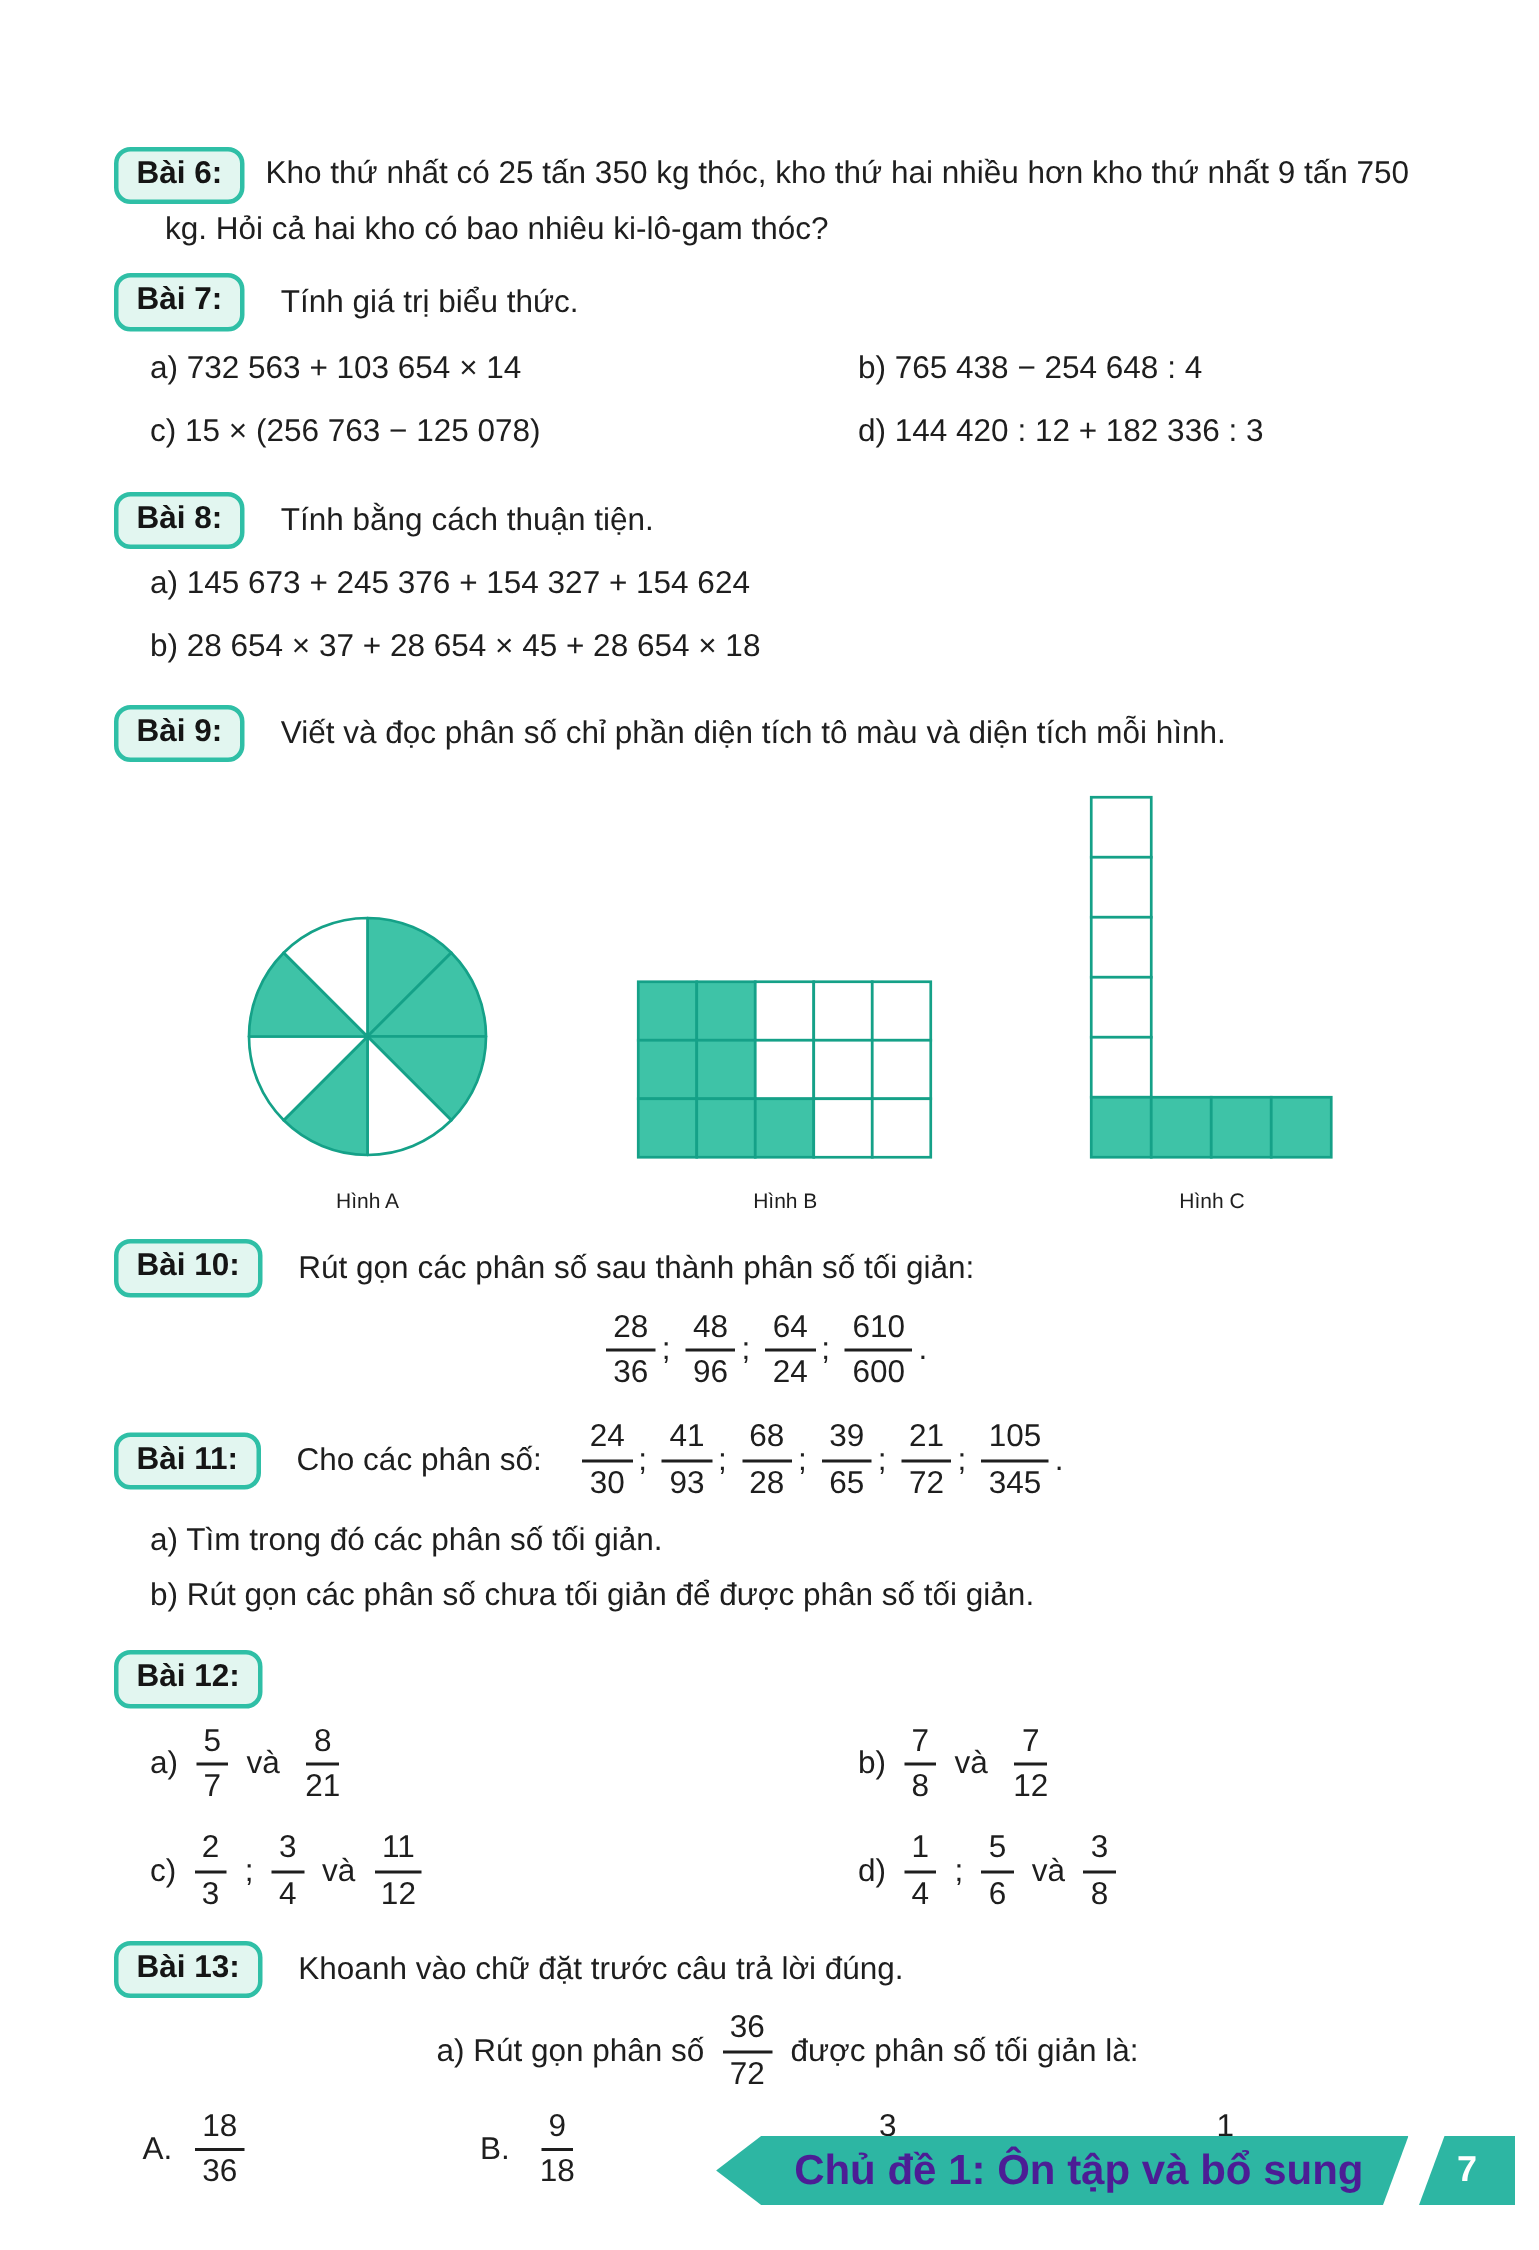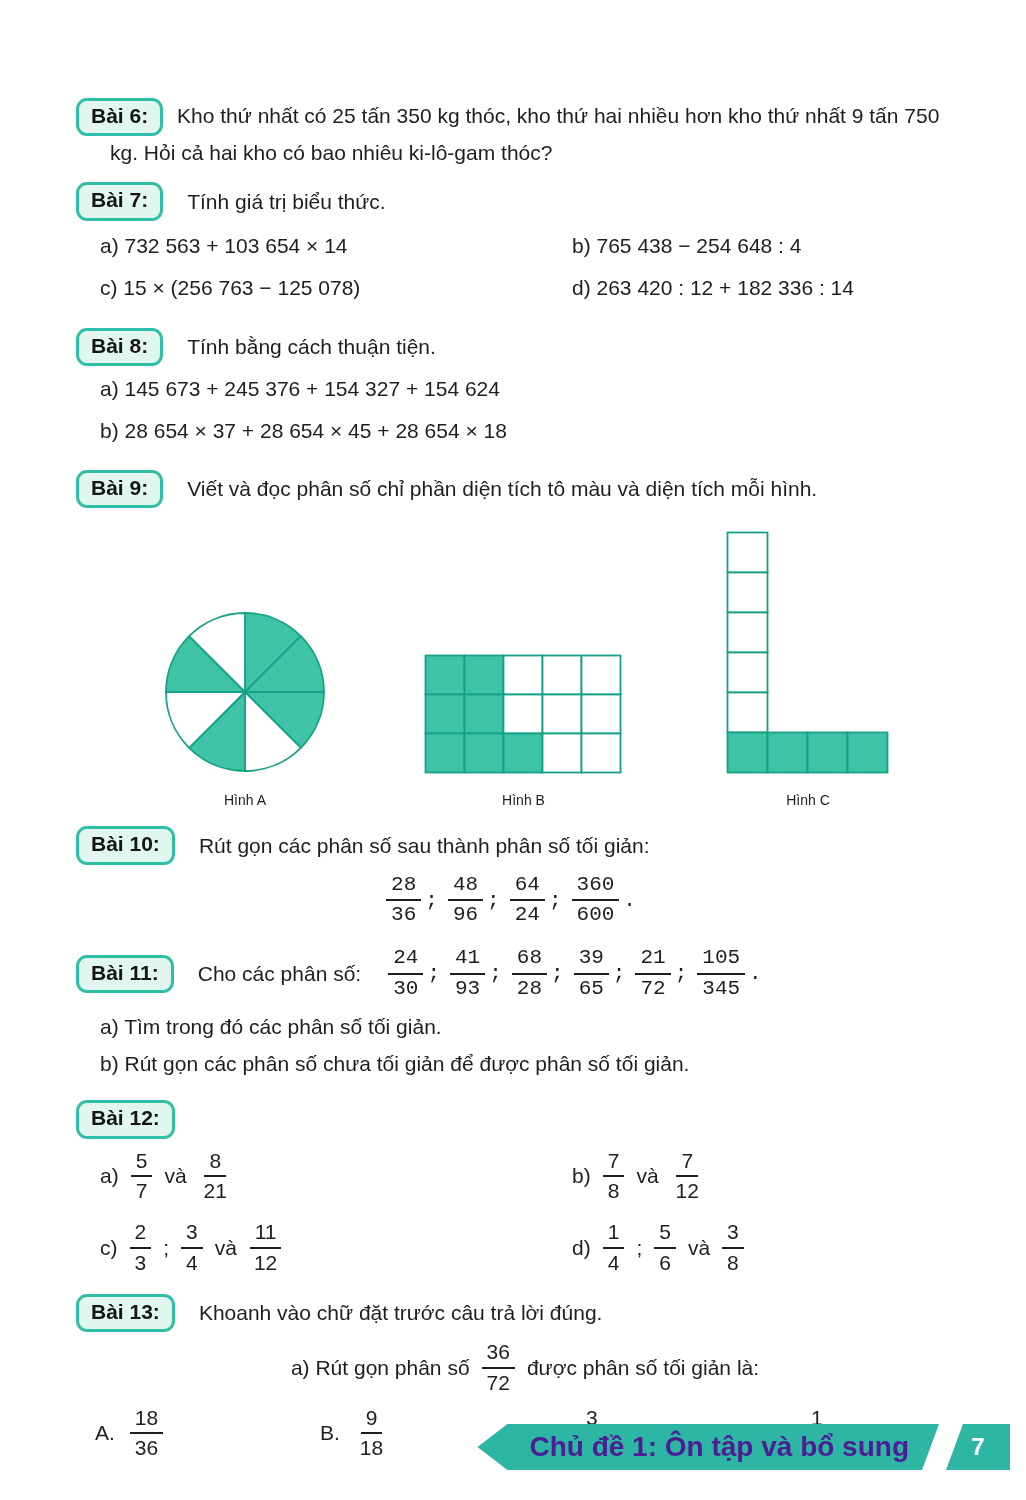--- a/index.html
+++ b/index.html
@@ -42,21 +42,21 @@
   .fig-block { position:absolute; bottom:0; text-align:center; }
   .fig-a { left:86px;  width:166px; }
   .fig-b { left:348px; width:199px; }
   .fig-c { left:650px; width:164px; }
   .fig-caption { margin-top:12px; font-size:14px; }
 
   
   .frac { display:inline-flex; flex-direction:column; align-items:center; line-height:1.18; margin:0 3px; }
   .frac .num { display:block; padding:0 5px 2px 5px; border-bottom:2px solid #1e1e1e; text-align:center; }
   .frac .den { display:block; padding:2px 5px 0 5px; text-align:center; }
-  .frac-row { display:flex; align-items:center;font-family:Liberation Mono, monospace; }
+  .frac-row { display:flex; align-items:center; }
   .frac-row.center { justify-content:center; }
   .sep { margin:0 7px 0 1px; }
 
   .sub-line { padding-left:24px; line-height:1.78; }
 
   .b12-grid { display:grid; grid-template-columns:472px auto; row-gap:16px; padding-left:24px; margin-top:10px; margin-bottom:6px; }
   .b12-item { display:flex; align-items:center; gap:9px; }
 
   .b13-q { display:flex; align-items:center; gap:9px; padding-left:24px; margin:8px 0 10px 0;justify-content:center; }
   .options { display:flex; padding-left:19px; margin-top:6px; }
@@ -90,21 +90,21 @@
 
   <div class="problem">
     <div class="head">
       <span class="badge">Bài 7:</span>
       <span class="title">Tính giá trị biểu thức.</span>
     </div>
     <div class="expr-grid">
       <div>a) 732 563 + 103 654 × 14</div>
       <div>b) 765 438 − 254 648 : 4</div>
       <div>c) 15 × (256 763 − 125 078)</div>
-      <div>d) 263 420 : 12 + 182 336 : 14</div>
+      <div>d) 144 420 : 12 + 182 336 : 3</div>
     </div>
   </div>
 
   <div class="problem">
     <div class="head">
       <span class="badge">Bài 8:</span>
       <span class="title">Tính bằng cách thuận tiện.</span>
     </div>
     <div class="plain-list">
       <div>a) 145 673 + 245 376 + 154 327 + 154 624</div>
@@ -183,21 +183,21 @@
           <span class="num">48</span>
           <span class="den">96</span>
         </span>
       <span class="sep">;</span>
       <span class="frac">
           <span class="num">64</span>
           <span class="den">24</span>
         </span>
       <span class="sep">;</span>
       <span class="frac">
-          <span class="num">360</span>
+          <span class="num">610</span>
           <span class="den">600</span>
         </span>
       <span class="sep">.</span>
     </div>
   </div>
 
   <div class="problem">
     <div class="head" style="margin-bottom:6px;">
       <span class="badge">Bài 11:</span>
       <span class="title">Cho các phân số:</span>

